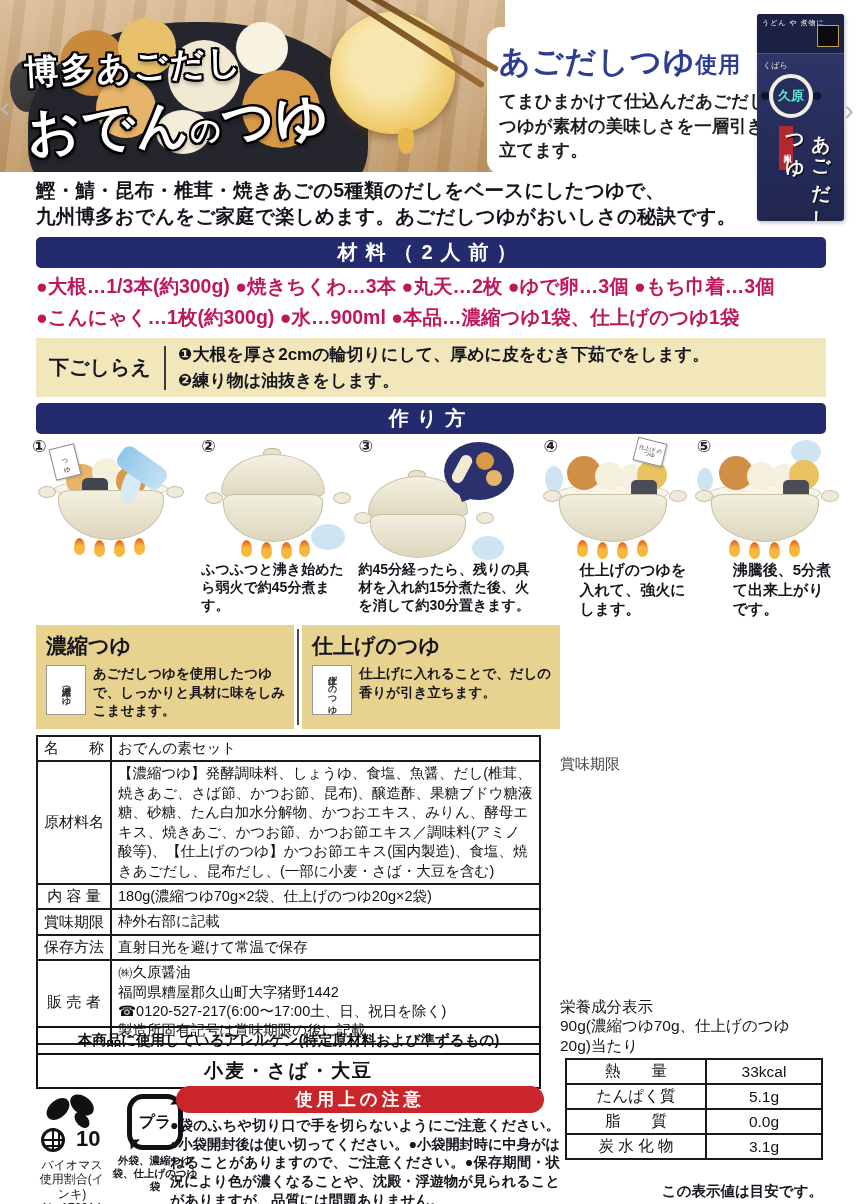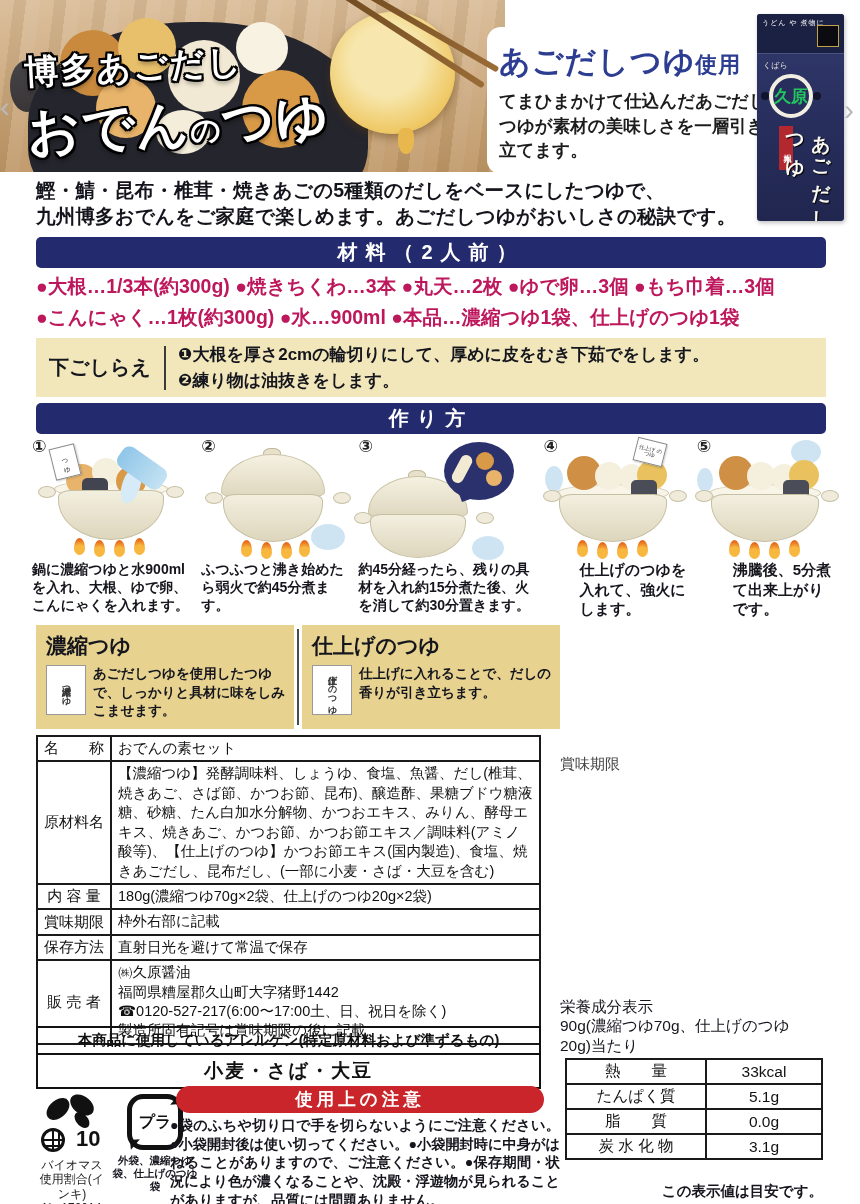--- a/index.html
+++ b/index.html
@@ -30,21 +30,21 @@
   .card-title .suffix { font-size:22px; }
   .card-body { margin-top:6px; font-size:17.5px; font-weight:bold; color:#1c1c1c; line-height:1.4; width:280px; }
 
   
   .carton { position:absolute; left:757px; top:14px; width:87px; height:207px; z-index:3; border-radius:3px;
     background:linear-gradient(180deg,#323a6e,#272e5c 55%,#20264e); box-shadow:1px 2px 4px rgba(0,0,0,.25); overflow:hidden;}
   .carton-top { position:absolute; left:0; top:0; width:100%; height:40px; background:#1b2142; border-bottom:1px solid #4a517f;}
   .carton-top-label { position:absolute; left:5px; top:4px; color:#fff; font-size:7px; letter-spacing:1px;}
   .carton-photo { position:absolute; right:5px; top:11px; width:22px; height:22px; background:#0c0c10; border:1px solid #c2a24a;}
   .carton-brand { position:absolute; left:6px; top:46px; color:#e8e6da; font-size:8px;}
-  .crest { position:absolute; left:12px; top:60px; width:44px; height:44px; border:4px solid #f2efe2; border-radius:50%; background:#272e5c; color:#22c55e; display:flex; align-items:center; justify-content:center; font-size:17px; font-weight:bold;}
+  .crest { position:absolute; left:12px; top:60px; width:44px; height:44px; border:4px solid #f2efe2; border-radius:50%; background:#272e5c; color:#5eead4; display:flex; align-items:center; justify-content:center; font-size:13px; font-weight:bold;}
   .crest-dot { position:absolute; top:78px; width:8px; height:8px; background:#10142c; border-radius:50%;}
   .carton-badge { position:absolute; left:22px; top:112px; width:14px; height:44px; background:#b3272e; color:#fff; writing-mode:vertical-rl; font-size:8px; display:flex; align-items:center; justify-content:center;}
   .carton-name { position:absolute; right:10px; top:108px; writing-mode:vertical-rl; color:#fbfaf2; font-size:19px; font-weight:bold; letter-spacing:3px; text-shadow:1px 1px 1px #000;}
 
   .carousel-arrow { position:absolute; color:#b9b9b9; font-size:30px; line-height:1; z-index:6; cursor:pointer; }
 
   
   .intro { position:absolute; left:36px; top:177px; font-size:19.5px; font-weight:bold; color:#14141c; line-height:1.35; letter-spacing:.2px;}
 
   
@@ -216,21 +216,20 @@
         <div class="food" style="left:86px;top:26px;width:30px;height:30px;background:#d99a47;"></div>
         <div class="food" style="left:52px;top:38px;width:26px;height:26px;background:#42454f;border-radius:20%;"></div>
         <div class="pot-handle" style="left:8px;top:46px;"></div>
         <div class="pot-handle" style="left:136px;top:46px;"></div>
         <div class="pot-body" style="left:28px;top:50px;width:106px;height:50px;"></div>
         <div class="flame" style="left:44px;top:98px;"></div>
         <div class="flame" style="left:64px;top:100px;"></div>
         <div class="flame" style="left:84px;top:100px;"></div>
         <div class="flame" style="left:104px;top:98px;"></div>
       </div>
-      <div class="caption">鍋に濃縮つゆと水900mlを入れ、大根、ゆで卵、こんにゃくを入れます。</div>
     </div>
 
     <div class="step s2">
       <div class="step-num">②</div>
       <div class="illus">
         <div class="lid-knob" style="left:64px;top:8px;"></div>
         <div class="pot-lid" style="left:22px;top:14px;width:104px;height:44px;"></div>
         <div class="pot-handle" style="left:6px;top:52px;"></div>
         <div class="pot-handle" style="left:134px;top:52px;"></div>
         <div class="pot-body" style="left:24px;top:54px;width:100px;height:48px;"></div>

